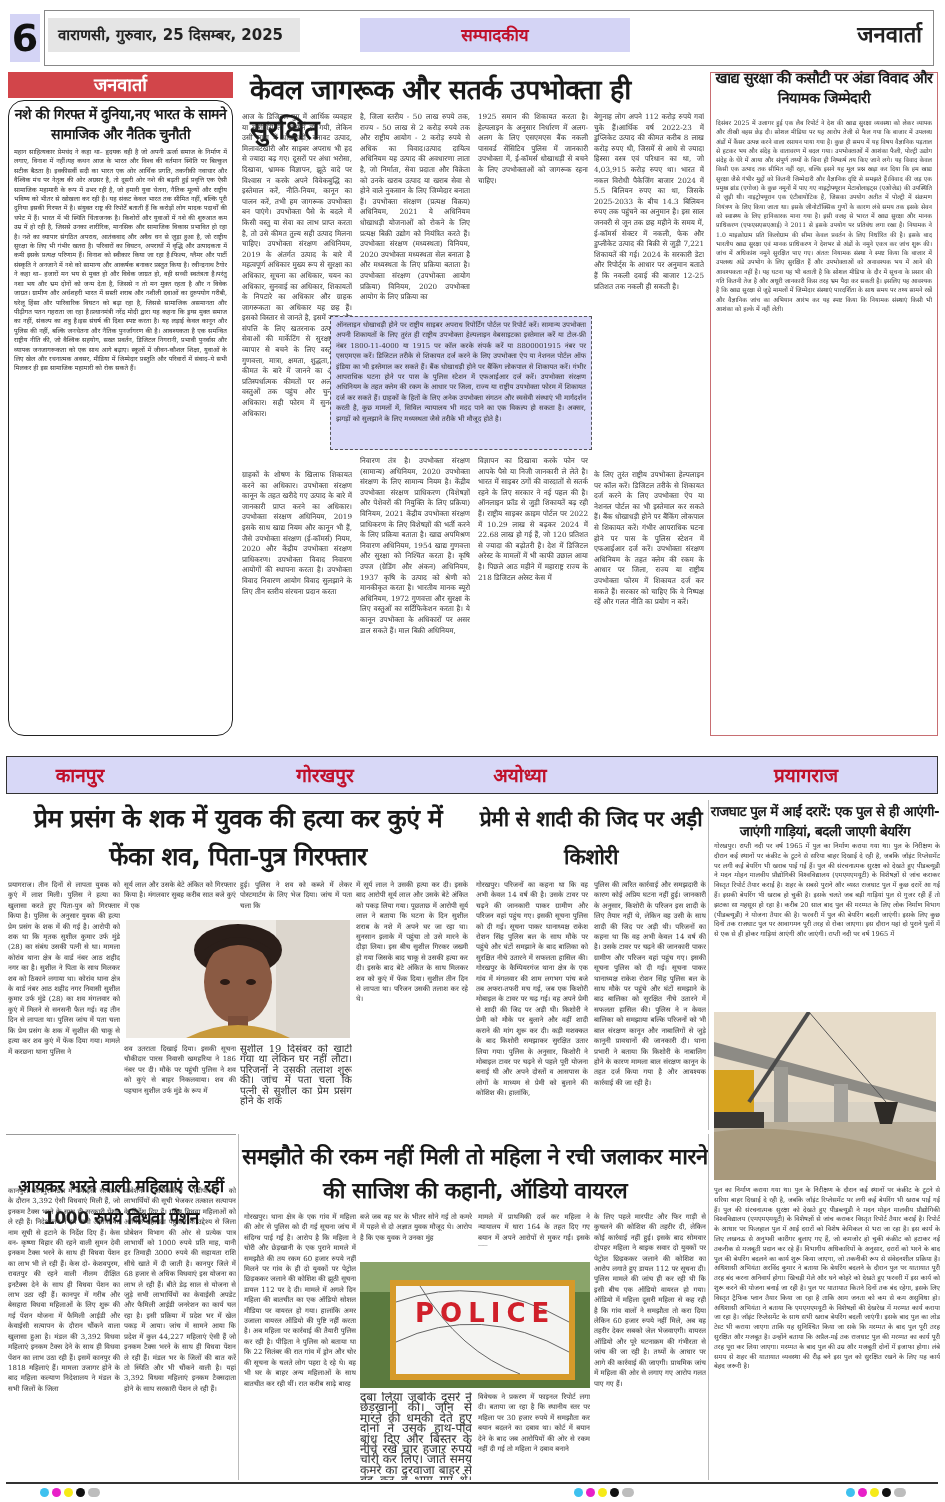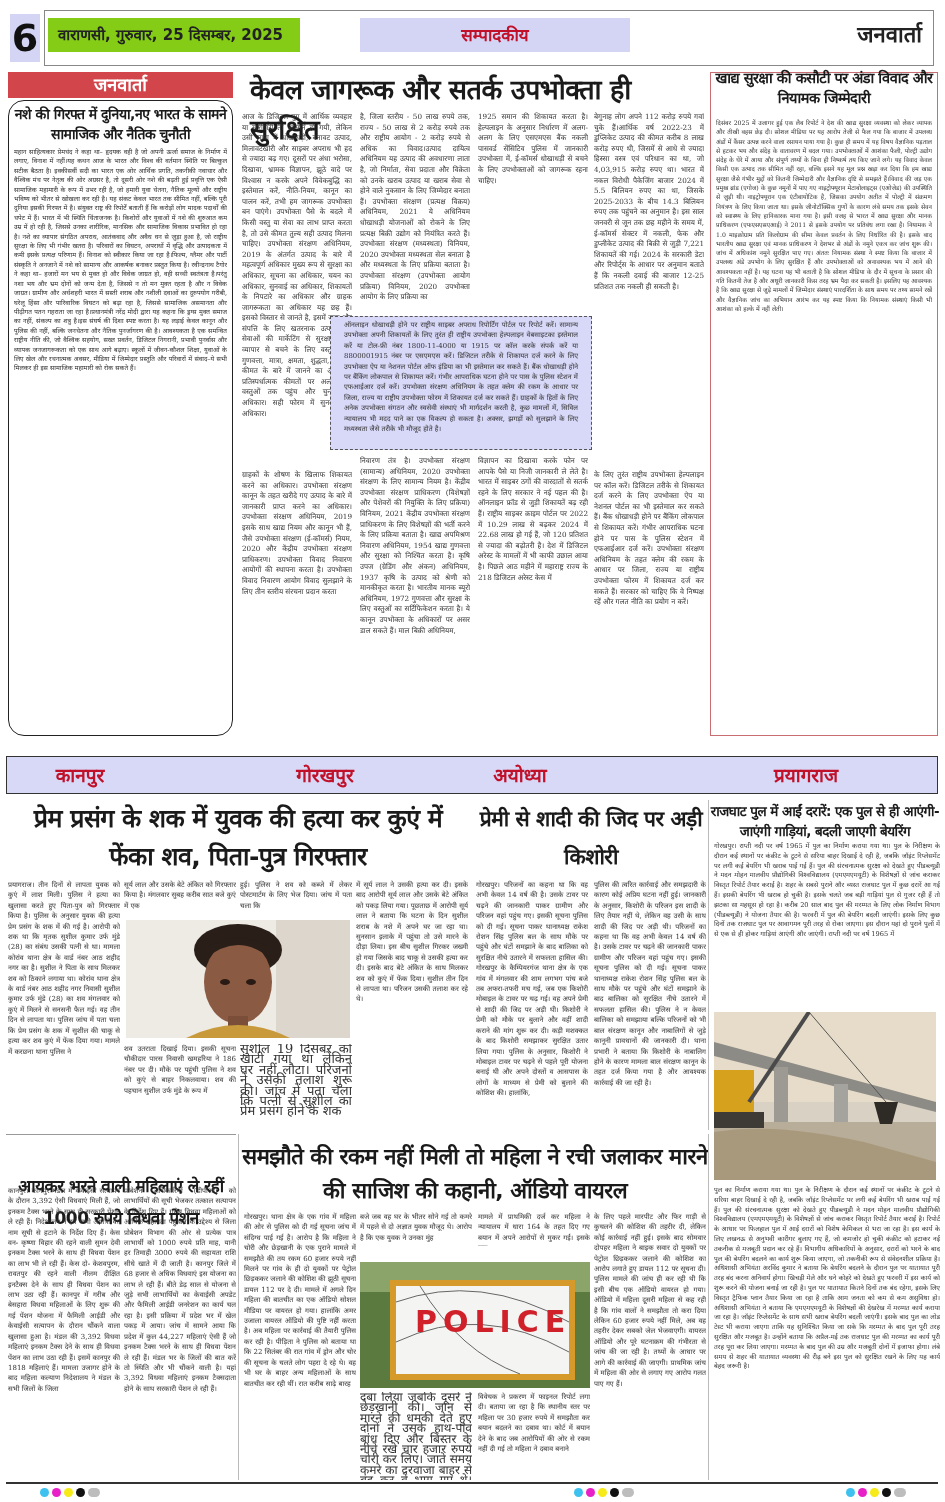--- a/index.html
+++ b/index.html
@@ -3,32 +3,32 @@
 <meta charset="utf-8">
 <style>
 *{box-sizing:border-box;margin:0;padding:0}
 body{width:945px;height:1502px;background:#fff;font-family:"DejaVu Sans",sans-serif;color:#222;overflow:hidden;position:relative}
 .abs{position:absolute}
 .txt{font-family:"DejaVu Serif",serif;font-size:7.2px;line-height:10.6px;color:#333;text-align:justify;overflow:hidden}
 .head{font-family:"DejaVu Sans",sans-serif;font-weight:bold;color:#1a1a1a;text-align:center;letter-spacing:-0.5px}
 
 #pageno{left:10px;top:14px;width:30px;height:48px;background:#d4d4f5;font-size:38px;font-weight:bold;line-height:48px;text-align:center;color:#111}
 #mast{left:44px;top:10px;width:890px;height:56px;border:1px solid #888;background:#fff}
-#mast-date{left:48px;top:18px;width:252px;height:34px;background:#84cc16;font-size:15px;font-weight:bold;line-height:34px;padding-left:10px;color:#222}
+#mast-date{left:48px;top:18px;width:252px;height:34px;background:#e5e5e5;font-size:15px;font-weight:bold;line-height:34px;padding-left:10px;color:#222}
 #mast-sec{left:360px;top:18px;width:270px;height:34px;background:#d4d4f5;font-size:17px;font-weight:bold;line-height:34px;text-align:center;color:#c0102a}
 #mast-brand{left:750px;top:18px;width:178px;height:34px;font-size:22px;font-weight:bold;line-height:34px;text-align:right;padding-right:6px;color:#222}
 
 #janbar{left:8px;top:72px;width:225px;height:26px;background:#d2454a;color:#fff;font-size:18px;font-weight:bold;line-height:26px;text-align:center}
 #leftbox{left:8px;top:100px;width:225px;height:636px;border:1.5px solid #222;border-radius:16px;background:#fff}
 #left-title{left:14px;top:104px;width:213px;font-size:14px;line-height:20px}
 #left-body{left:14px;top:148px;width:213px;height:582px;font-size:6.4px;line-height:9.4px}
 
 #main-title{left:240px;top:70px;width:460px;font-size:27px;line-height:40px;text-align:left;padding-left:10px}
 .col{width:110px}
-#infobox{left:330px;top:316px;width:262px;height:134px;border:1.5px dashed #555;background:#d8d8f8;padding:3px 13px;font-size:6.9px;line-height:10.4px}
+#infobox{left:330px;top:316px;width:262px;height:134px;border:1.5px dashed #555;background:#d8d8f8;padding:3px 5px;font-size:6.9px;line-height:10.4px}
 
 #rightbox{left:710px;top:72px;width:228px;height:664px;border:1px solid #c86e72;background:#fff}
 #right-title{left:714px;top:68px;width:220px;font-size:14.5px;line-height:20px}
 #right-body{left:716px;top:118px;width:216px;height:614px;font-size:6.2px;line-height:9.3px}
 
 #citybar{left:6px;top:756px;width:932px;height:38px;background:#d8d8f7;border:1.5px solid #333}
 .city{top:760px;height:30px;font-size:19px;font-weight:bold;line-height:30px;color:#c0102a;text-align:center}
 
 #h-kanpur{left:8px;top:800px;width:460px;font-size:25px;line-height:38px}
 #h-ayodhya{left:476px;top:800px;width:230px;font-size:21px;line-height:38px}
@@ -88,21 +88,21 @@
     <ellipse cx="112" cy="30" rx="44" ry="26" fill="#2a1e19"></ellipse>
     <ellipse cx="112" cy="62" rx="34" ry="42" fill="#8a5a43"></ellipse>
     <path d="M78 40 Q112 10 146 40 L146 30 Q112 4 78 30Z" fill="#2a1e19"></path>
     <rect x="102" y="96" width="20" height="22" fill="#7b4e3a"></rect>
     <path d="M60 118 Q112 92 164 118Z" fill="#c89a3c"></path>
     <ellipse cx="99" cy="62" rx="5" ry="3" fill="#2a1a14"></ellipse>
     <ellipse cx="125" cy="62" rx="5" ry="3" fill="#2a1a14"></ellipse>
   </svg>
 </div>
 <div class="abs txt" style="left:124px;top:1044px;width:112px;height:86px;font-size:7px;line-height:10.4px">शव उतराता दिखाई दिया। इसकी सूचना चौकीदार पारस निवासी खमहरिया ने 186 नंबर पर दी। मौके पर पहुंची पुलिस ने शव को कुएं से बाहर निकलवाया। शव की पहचान सुशील उर्फ मुंडे के रूप में</div>
-<div class="abs txt" style="left:240px;top:1044px;width:112px;height:86px;font-size:13px;line-height:10.4px">सुशील 19 दिसंबर को खाटी गया था लेकिन घर नहीं लौटा। परिजनों ने उसकी तलाश शुरू की। जांच में पता चला कि पत्नी से सुशील का प्रेम प्रसंग होने के शक</div>
+<div class="abs txt" style="left:240px;top:1044px;width:112px;height:86px;font-size:10px;line-height:10.4px">सुशील 19 दिसंबर को खाटी गया था लेकिन घर नहीं लौटा। परिजनों ने उसकी तलाश शुरू की। जांच में पता चला कि पत्नी से सुशील का प्रेम प्रसंग होने के शक</div>
 <div class="abs txt" style="left:356px;top:880px;width:112px;height:250px;font-size:7px;line-height:10.4px">में सूर्य लाल ने उसकी हत्या कर दी। इसके बाद आरोपी सूर्य लाल और उसके बेटे अंकित को पकड़ लिया गया। पूछताछ में आरोपी सूर्य लाल ने बताया कि घटना के दिन सुशील शराब के नशे में अपने घर जा रहा था। सुनसान इलाके में पहुंचा तो उसे मारने के दौड़ा लिया। इस बीच सुशील गिरकर जख्मी हो गया जिसके बाद चाकू से उसकी हत्या कर दी। इसके बाद बेटे अंकित के साथ मिलकर शव को कुएं में फेंक दिया। सुशील तीन दिन से लापता था। परिजन उसकी तलाश कर रहे थे।</div>
 
 <div class="abs head" id="h-ayodhya">प्रेमी से शादी की जिद पर अड़ी किशोरी</div>
 <div class="abs txt" style="left:476px;top:880px;width:112px;height:258px;font-size:7px;line-height:10.4px">गोरखपुर। परिजनों का कहना था कि वह अभी केवल 14 वर्ष की है। उसके टावर पर चढ़ने की जानकारी पाकर ग्रामीण और परिजन वहां पहुंच गए। इसकी सूचना पुलिस को दी गई। सूचना पाकर थानाध्यक्ष राकेश रोशन सिंह पुलिस बल के साथ मौके पर पहुंचे और घंटों समझाने के बाद बालिका को सुरक्षित नीचे उतारने में सफलता हासिल की। गोरखपुर के कैम्पियरगंज थाना क्षेत्र के एक गांव में मंगलवार की शाम लगभग पांच बजे तब अफरा-तफरी मच गई, जब एक किशोरी मोबाइल के टावर पर चढ़ गई। वह अपने प्रेमी से शादी की जिद पर अड़ी थी। किशोरी ने प्रेमी को मौके पर बुलाने और वहीं शादी कराने की मांग शुरू कर दी। कड़ी मशक्कत के बाद किशोरी समझाकर सुरक्षित उतार लिया गया। पुलिस के अनुसार, किशोरी ने मोबाइल टावर पर चढ़ने से पहले पूरी योजना बनाई थी और अपने दोस्तों व आसपास के लोगों के माध्यम से प्रेमी को बुलाने की कोशिश की। हालांकि,</div>
 <div class="abs txt" style="left:594px;top:880px;width:112px;height:258px;font-size:7px;line-height:10.4px">पुलिस की त्वरित कार्रवाई और समझदारी के कारण कोई अप्रिय घटना नहीं हुई। जानकारी के अनुसार, किशोरी के परिजन इस शादी के लिए तैयार नहीं थे, लेकिन वह उसी के साथ शादी की जिद पर अड़ी थी। परिजनों का कहना था कि वह अभी केवल 14 वर्ष की है। उसके टावर पर चढ़ने की जानकारी पाकर ग्रामीण और परिजन वहां पहुंच गए। इसकी सूचना पुलिस को दी गई। सूचना पाकर थानाध्यक्ष राकेश रोशन सिंह पुलिस बल के साथ मौके पर पहुंचे और घंटों समझाने के बाद बालिका को सुरक्षित नीचे उतारने में सफलता हासिल की। पुलिस ने न केवल बालिका को समझाया बल्कि परिजनों को भी बाल संरक्षण कानून और नाबालिगों से जुड़े कानूनी प्रावधानों की जानकारी दी। थाना प्रभारी ने बताया कि किशोरी के नाबालिग होने के कारण मामला बाल संरक्षण कानून के तहत दर्ज किया गया है और आवश्यक कार्रवाई की जा रही है।</div>
 
 <div class="abs vline" style="left:708px;top:800px;height:330px"></div>
 <div class="abs head" id="h-raj">राजघाट पुल में आईं दरारें: एक पुल से ही आएंगी-जाएंगी गाड़ियां, बदली जाएगी बेयरिंग</div>
 <div class="abs txt" style="left:714px;top:842px;width:226px;height:158px;font-size:6.6px;line-height:9.8px">गोरखपुर। राप्ती नदी पर वर्ष 1965 में पुल का निर्माण कराया गया था। पुल के निरीक्षण के दौरान कई स्थानों पर कंक्रीट के टूटने से सरिया बाहर दिखाई दे रही है, जबकि जॉइंट रिप्लेसमेंट पर लगी कई बेयरिंग भी खराब पाई गई हैं। पुल की संरचनात्मक सुरक्षा को देखते हुए पीडब्ल्यूडी ने मदन मोहन मालवीय प्रौद्योगिकी विश्वविद्यालय (एमएमएमयूटी) के विशेषज्ञों से जांच कराकर विस्तृत रिपोर्ट तैयार कराई है। शहर के सबसे पुराने और व्यस्त राजघाट पुल में कुछ दरारें आ गई हैं। इसकी बेयरिंग भी खराब हो चुकी है। इसके चलते जब बड़ी गाड़ियां पुल से गुजर रही हैं तो झटका सा महसूस हो रहा है। करीब 20 साल बाद पुल की मरम्मत के लिए लोक निर्माण विभाग (पीडब्ल्यूडी) ने योजना तैयार की है। फरवरी में पुल की बेयरिंग बदली जाएंगी। इसके लिए कुछ दिनों तक राजघाट पुल पर आवागमन पूरी तरह से रोका जाएगा। इस दौरान यहां दो पुराने पुलों में से एक से ही होकर गाड़ियां आएंगी और जाएंगी। राप्ती नदी पर वर्ष 1965 में</div>
 <div class="abs photo" style="left:714px;top:1012px;width:222px;height:168px">
@@ -134,21 +134,21 @@
 <div class="abs txt" style="left:360px;top:1212px;width:112px;height:34px;font-size:7px;line-height:10.4px">बजे जब वह घर के भीतर सोने गई तो कमरे में पहले से दो अज्ञात युवक मौजूद थे। आरोप है कि एक युवक ने उनका मुंह</div>
 <div class="abs txt" style="left:478px;top:1212px;width:112px;height:34px;font-size:7px;line-height:10.4px">मामले में प्राथमिकी दर्ज कर महिला ने न्यायालय में धारा 164 के तहत दिए गए बयान में अपने आरोपों से मुकर गईं। इसके बाद</div>
 <div class="abs photo" style="left:360px;top:1262px;width:230px;height:126px;background:#6d8a4a">
   <svg width="230" height="126" viewBox="0 0 230 126">
     <rect width="230" height="126" fill="#5b7a3f"></rect>
     <rect x="0" y="0" width="230" height="30" fill="#8aa46a"></rect>
     <rect x="30" y="18" width="185" height="100" fill="#d69a2a"></rect>
     <rect x="36" y="24" width="173" height="88" fill="#f4f4f2"></rect>
     <path d="M36 40 Q120 10 209 60 M36 80 Q120 40 209 90 M60 24 Q100 90 160 112" stroke="#666" stroke-width="1" fill="none"></path>
   </svg>
-  <div class="abs" style="left:55px;top:42px;font-size:30px;font-weight:bold;color:#d0202a;letter-spacing:6px;font-family:'DejaVu Sans',sans-serif">POLICE</div>
+  <div class="abs" style="left:55px;top:36px;font-size:26px;font-weight:bold;color:#d0202a;letter-spacing:6px;font-family:'DejaVu Sans',sans-serif">POLICE</div>
 </div>
 <div class="abs txt" style="left:360px;top:1392px;width:112px;height:88px;font-size:12px;line-height:10.4px">दबा लिया जबकि दूसरे ने छेड़खानी की। जान से मारने की धमकी देते हुए दोनों ने उसके हाथ-पांव बांध दिए और बिस्तर के नीचे रखे चार हजार रुपये चोरी कर लिए। जाते समय कमरे का दरवाजा बाहर से बंद कर वे भाग गए थे। पुलिस के मुताबिक</div>
 <div class="abs txt" style="left:478px;top:1392px;width:112px;height:88px;font-size:7px;line-height:10.4px">विवेचक ने प्रकरण में फाइनल रिपोर्ट लगा दी। बताया जा रहा है कि स्थानीय स्तर पर महिला पर 30 हजार रुपये में समझौता कर बयान बदलने का दबाव था। कोर्ट में बयान देने के बाद जब आरोपियों की ओर से रकम नहीं दी गई तो महिला ने दबाव बनाने</div>
 <div class="abs txt" style="left:594px;top:1212px;width:112px;height:268px;font-size:7px;line-height:10.4px">के लिए पहले मारपीट और फिर गाड़ी से कुचलने की कोशिश की तहरीर दी, लेकिन कोई कार्रवाई नहीं हुई। इसके बाद सोमवार दोपहर महिला ने बाइक सवार दो युवकों पर पेट्रोल छिड़ककर जलाने की कोशिश का आरोप लगाते हुए डायल 112 पर सूचना दी। पुलिस मामले की जांच ही कर रही थी कि इसी बीच एक ऑडियो वायरल हो गया। ऑडियो में महिला दूसरी महिला से कह रही है कि गांव वालों ने समझौता तो करा दिया लेकिन 60 हजार रुपये नहीं मिले, अब वह तहरीर देकर सबको जेल भेजवाएगी। वायरल ऑडियो और पूरे घटनाक्रम की गंभीरता से जांच की जा रही है। तथ्यों के आधार पर आगे की कार्रवाई की जाएगी। प्राथमिक जांच में महिला की ओर से लगाए गए आरोप गलत पाए गए हैं।</div>
 <div class="abs vline" style="left:708px;top:1134px;height:346px"></div>
 
 <div class="abs sep" style="left:6px;top:1482px;width:932px"></div>
 <div class="abs dots" style="left:40px;top:1488px">
   <span class="dot" style="background:#3ec1ef"></span>
   <span class="dot" style="background:#e820c8"></span>

